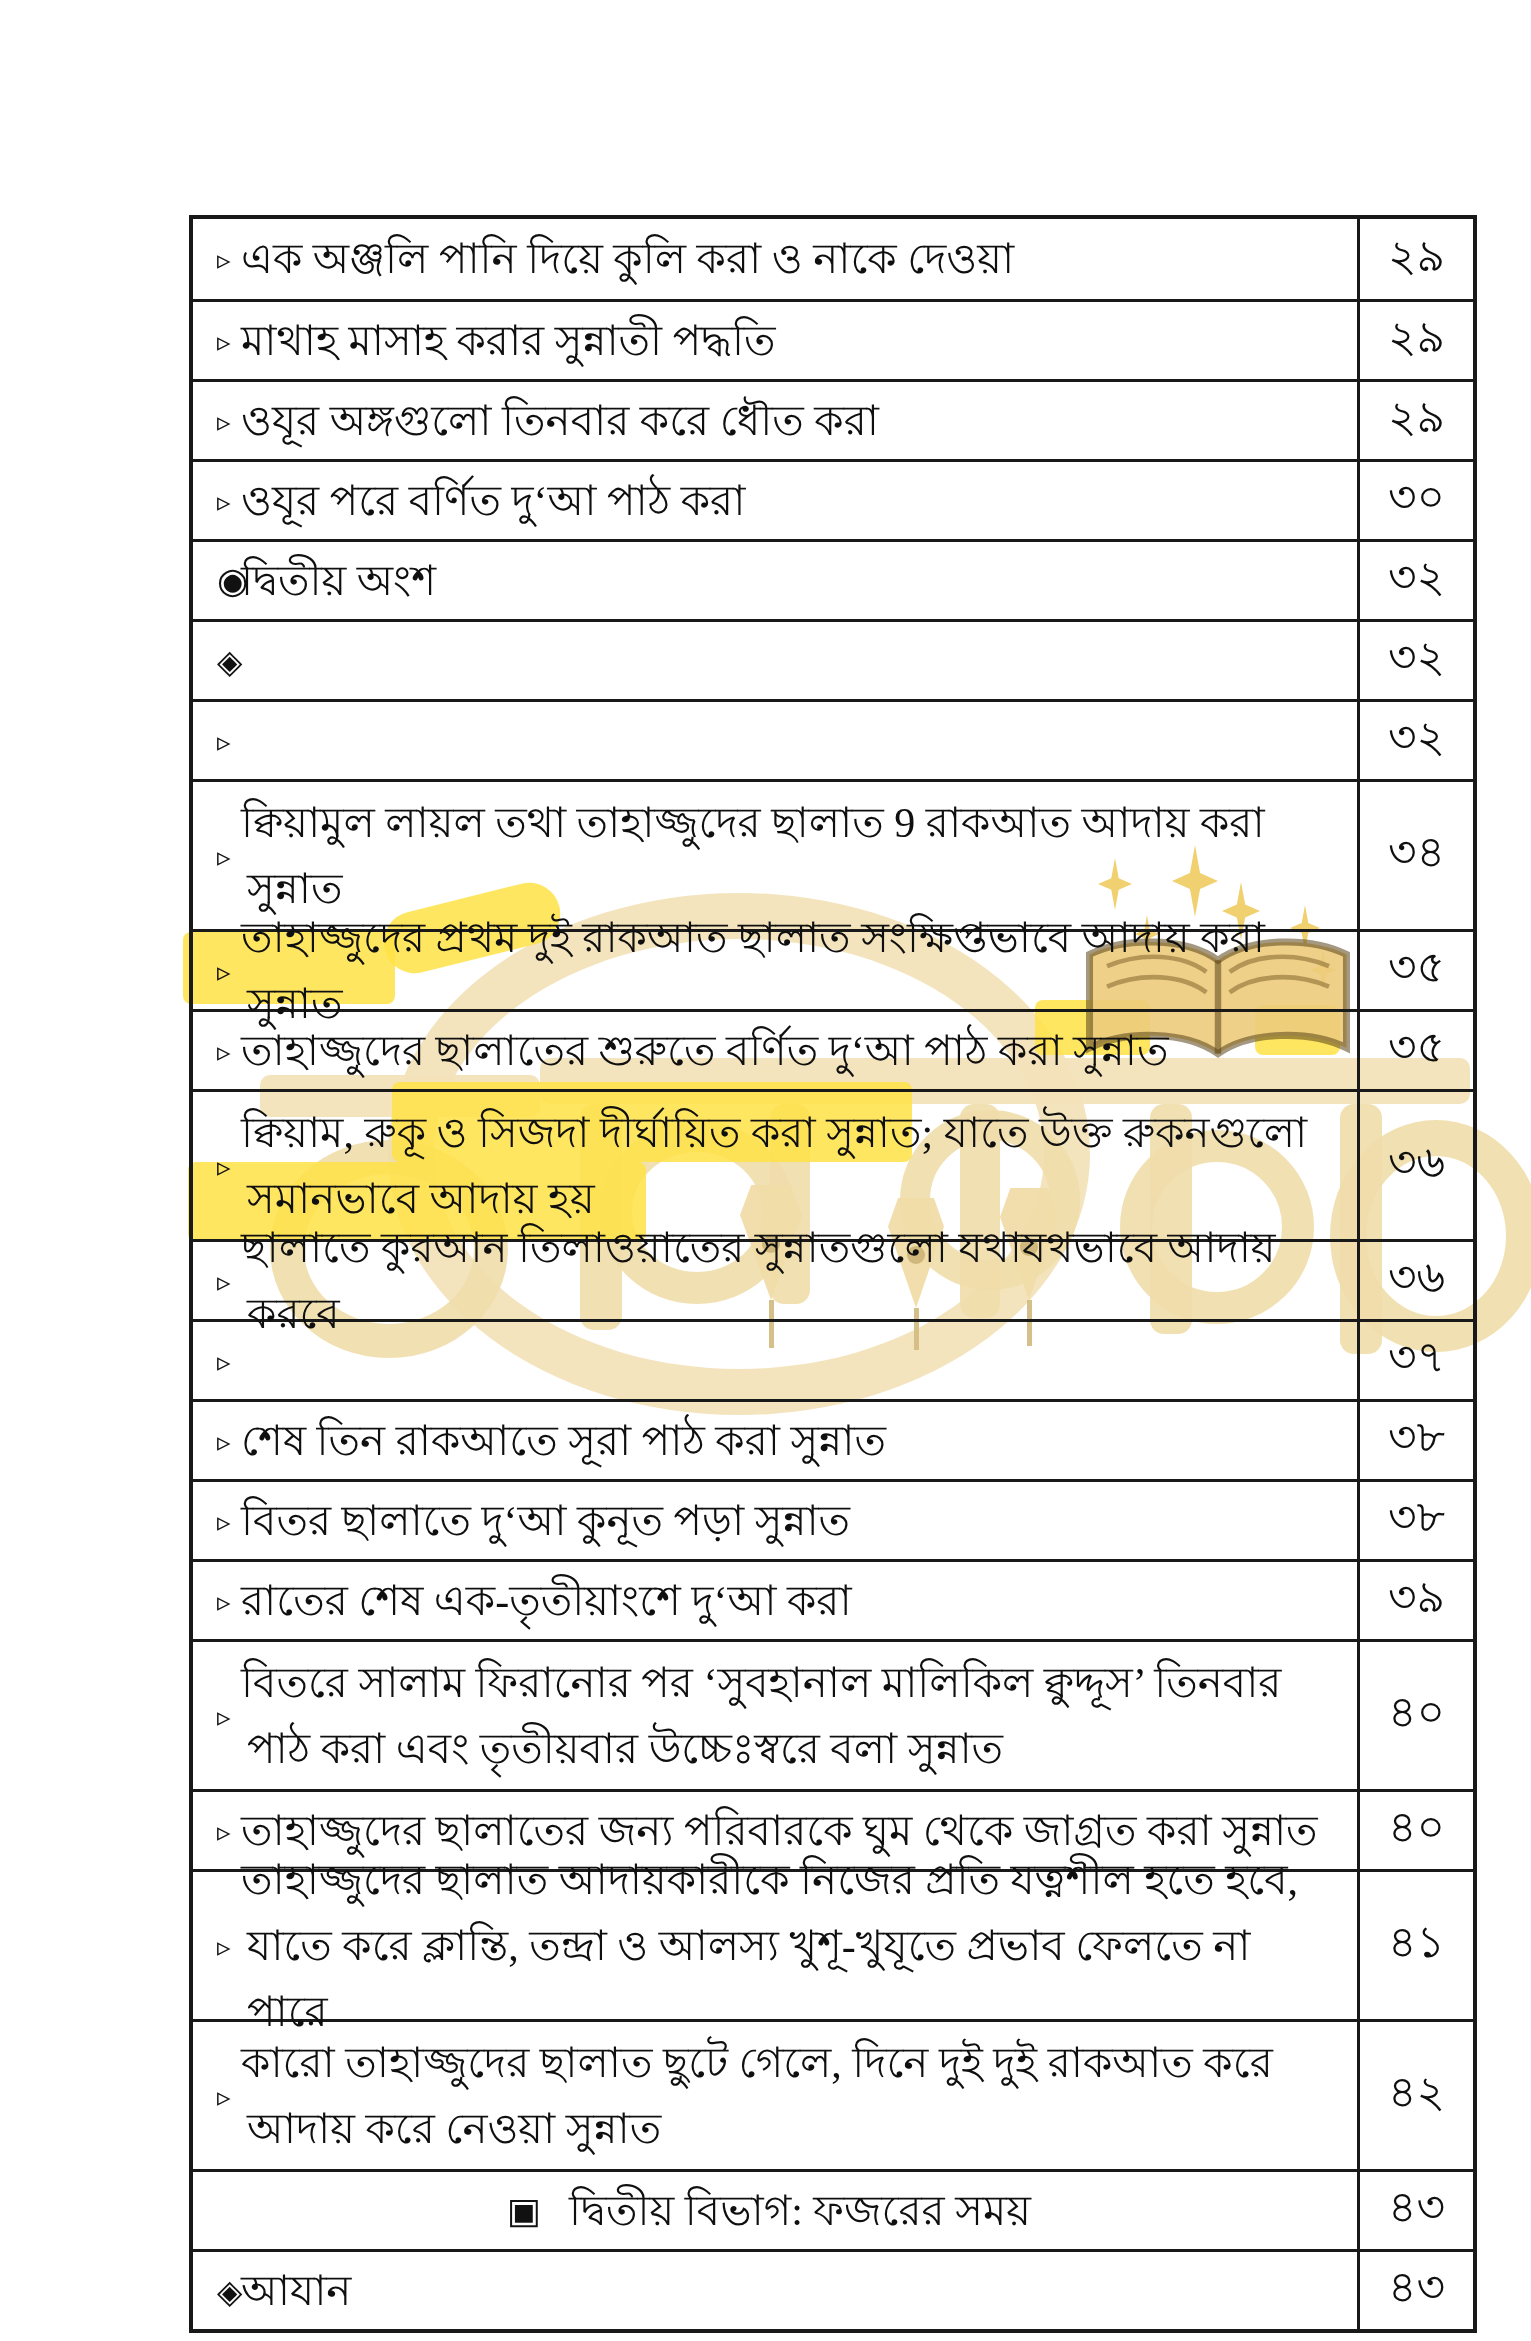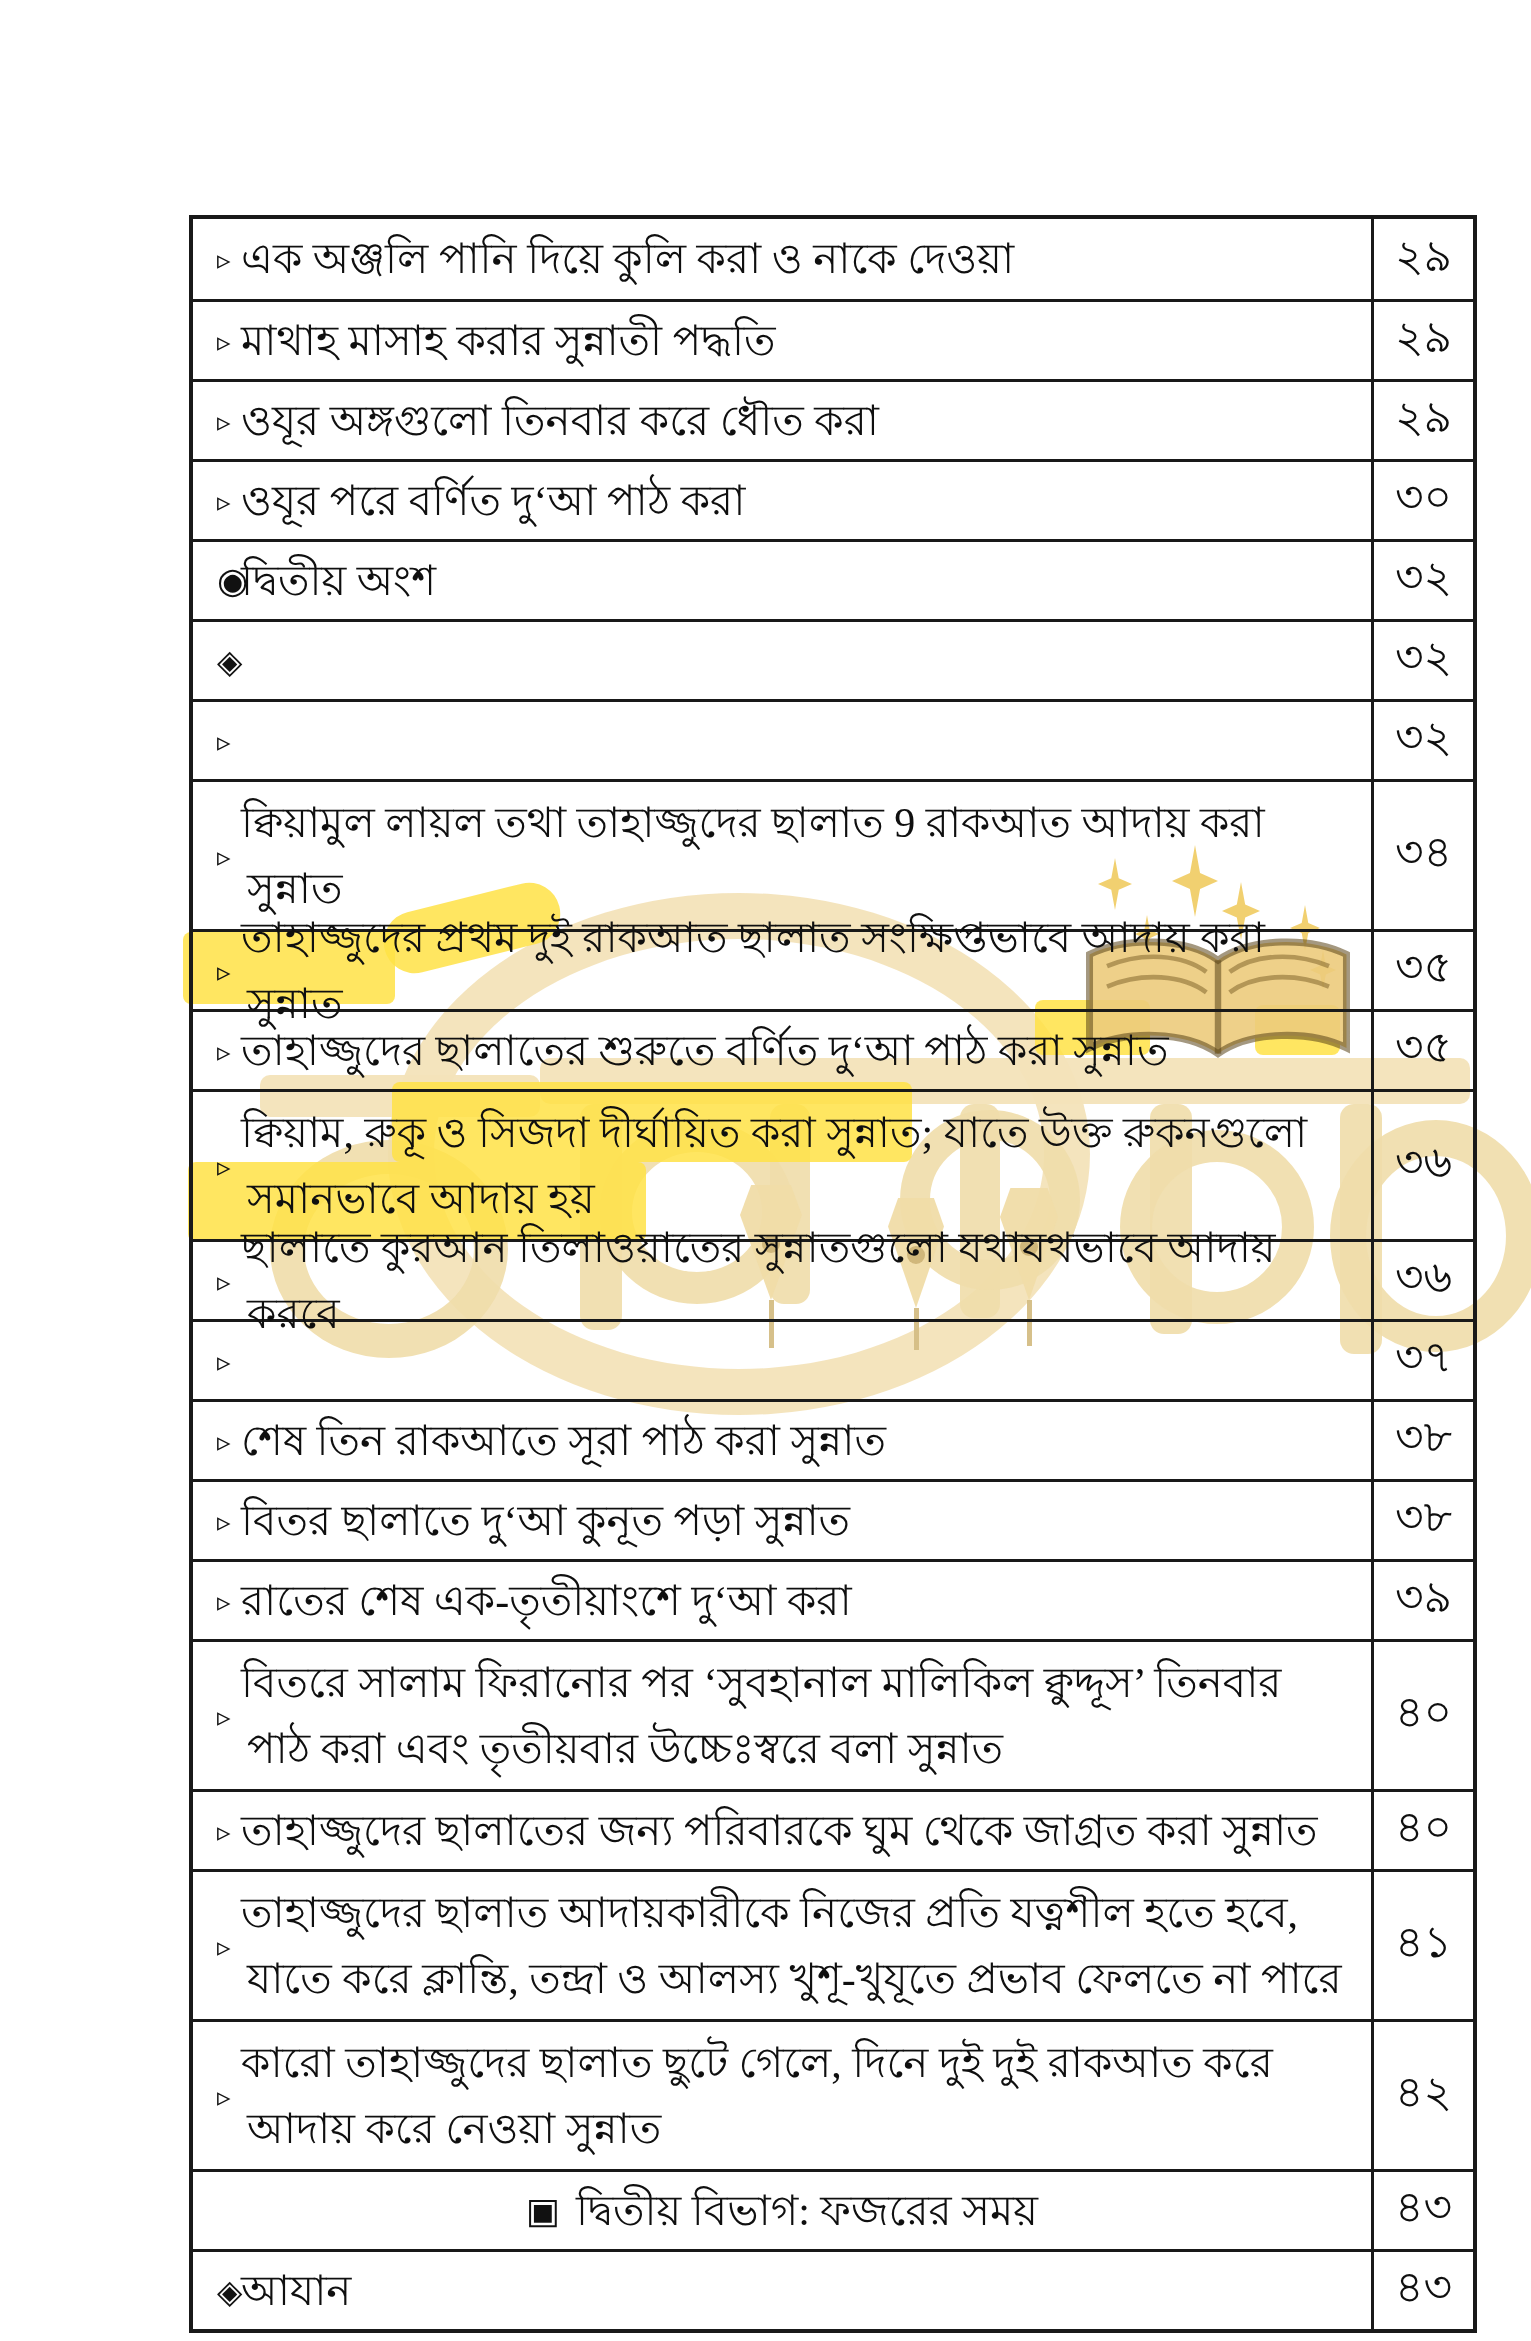--- a/index.html
+++ b/index.html
@@ -43,23 +43,23 @@
   .b-triangle{font-size:27px;}
   .b-fisheye{font-size:36px;}
   .b-diamond{font-size:33px;}
   .b-square{font-size:36px;}
   .txt{
     margin:0 22px 0 54px;font-size:42px;line-height:66px;color:#0f0f0f;
     text-indent:-6px;
   }
   .row.center .cell-t{justify-content:center;}
   .row.center .bullet{position:static;transform:none;margin-right:16px;}
-  .row.center .txt{margin:0;text-indent:0;}
+  .row.center .txt{margin:12px;text-indent:0;}
   .cell-p{
-    width:99px;display:flex;align-items:center;justify-content:center;
+    width:113px;display:flex;align-items:center;justify-content:center;
     font-size:44px;color:#0f0f0f;box-sizing:border-box;
   }
 </style>
 </head>
 <body>
 
 <div class="page">
 
   <div class="watermark">
 

